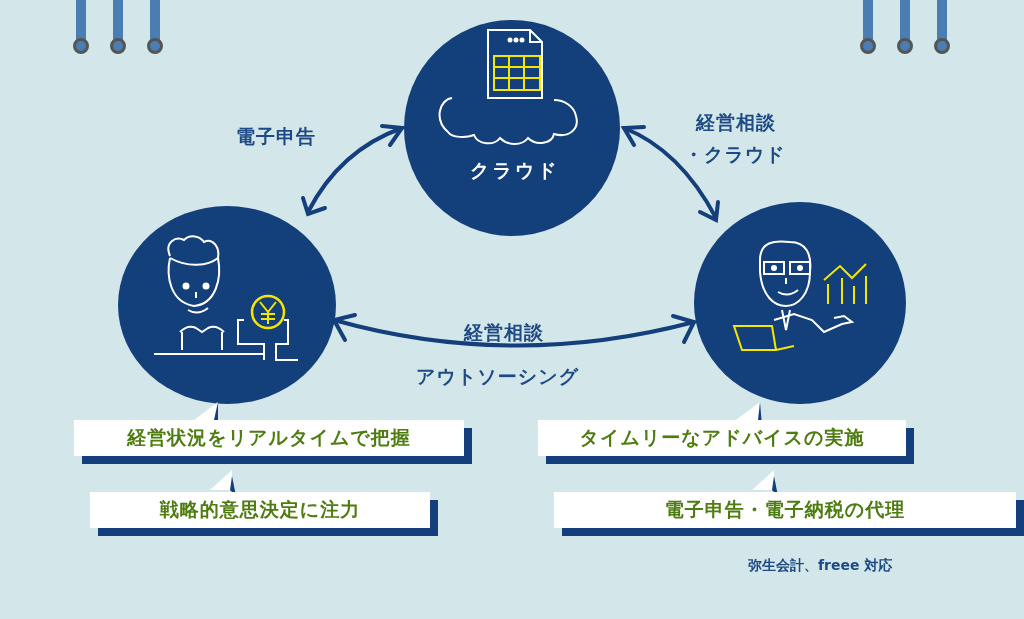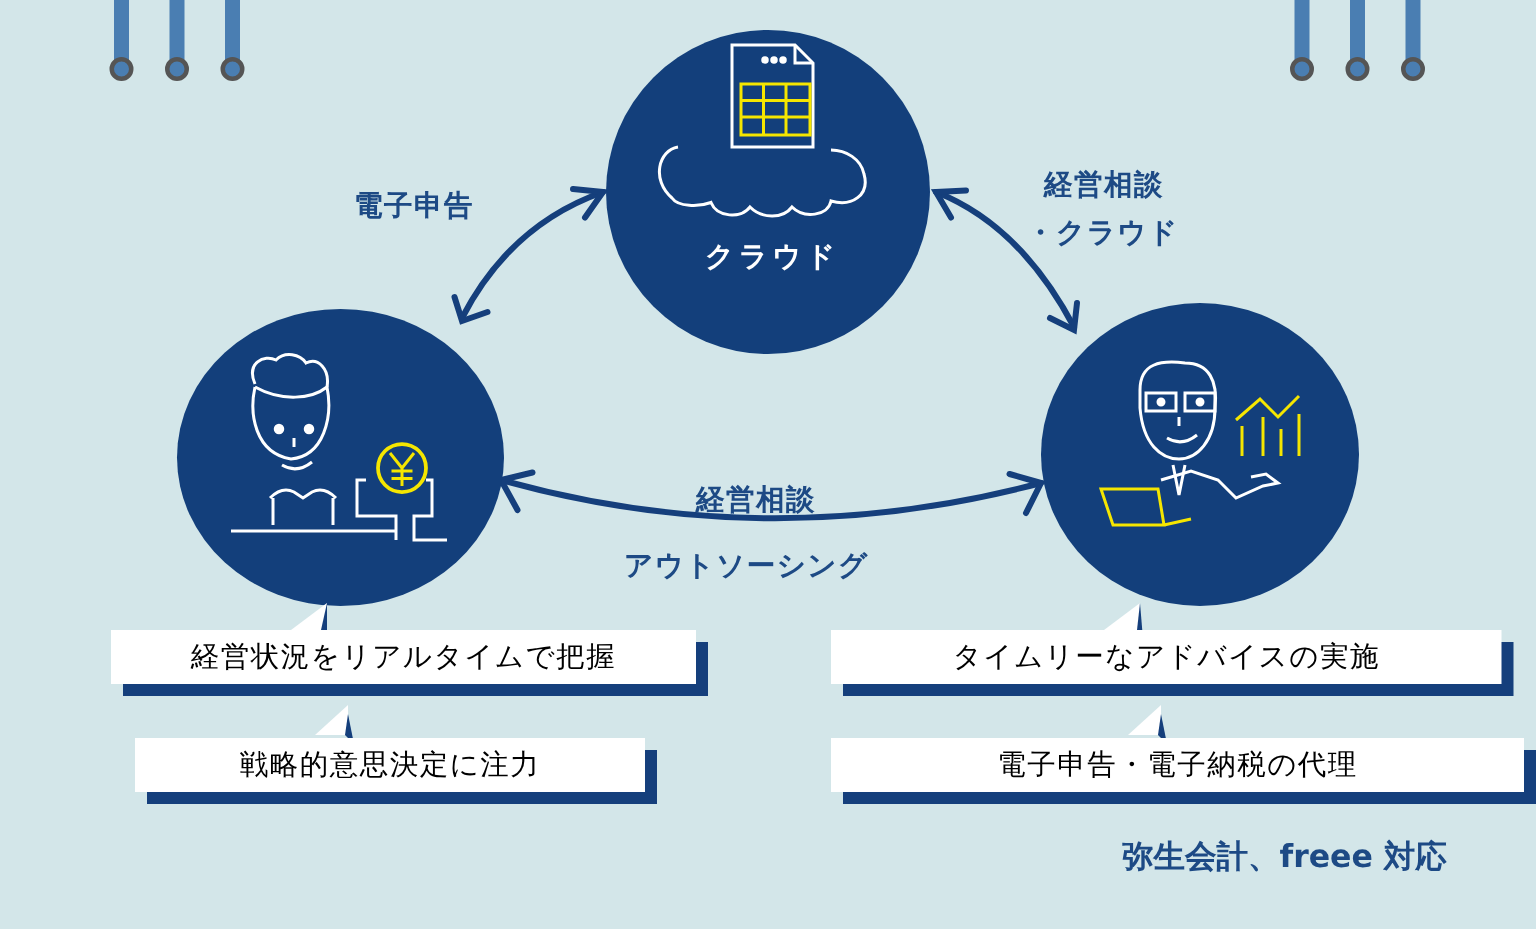--- a/index.html
+++ b/index.html
@@ -4,22 +4,22 @@
 <style>
   html, body { margin:0; padding:0; }
   body { width:1024px; height:619px; background:#d3e6e9; position:relative; overflow:hidden;
          font-family:"DejaVu Sans", "Liberation Sans", sans-serif; color:#153f7c; }
   .pin { position:absolute; top:0; width:10px; height:44px; background:#4a7eb2; }
   .pin-head { position:absolute; top:38px; width:16px; height:16px; border-radius:50%; background:#4a7eb2; border:3px solid #555; box-sizing:border-box; }
   .circle { position:absolute; border-radius:50%; background:#133f7b; }
   .lbl { position:absolute; font-size:19px; font-weight:bold; color:#1d4a85; white-space:nowrap; letter-spacing:1px; }
   .cloud-label { position:absolute; font-size:19px; font-weight:bold; color:#fff; letter-spacing:3px; }
   .callout { position:absolute; height:36px; background:#fff; box-shadow:8px 8px 0 #153f7c; display:flex; align-items:center; justify-content:center;
-             font-size:19px; font-weight:normal; color:#000000; letter-spacing:1px; }
-  .note { position:absolute; font-size:21px; font-weight:bold; color:#1d4a85; }
+             font-size:19px; font-weight:bold; color:#4d7c0f; letter-spacing:1px; }
+  .note { position:absolute; font-size:14px; font-weight:bold; color:#1d4a85; }
   svg { position:absolute; left:0; top:0; overflow:visible; }
 </style>
 </head>
 <body>
 
 <div class="pin" style="left:76px"></div>
 <div class="pin-head" style="left:73px"></div>
 <div class="pin" style="left:113px"></div>
 <div class="pin-head" style="left:110px"></div>
 <div class="pin" style="left:150px"></div>
@@ -115,16 +115,16 @@
   <polygon points="210,490 232,470 232,490" fill="#fff"></polygon>
   <polygon points="230,490 232,476 236,496" fill="#153f7c"></polygon>
   <polygon points="736,420 760,402 760,420" fill="#fff"></polygon>
   <polygon points="758,420 760,402 762,426" fill="#153f7c"></polygon>
   <polygon points="752,490 774,470 774,490" fill="#fff"></polygon>
   <polygon points="772,490 774,476 778,496" fill="#153f7c"></polygon>
 </svg>
 
 <div class="callout" style="left:74px;top:420px;width:390px">経営状況をリアルタイムで把握</div>
 <div class="callout" style="left:90px;top:492px;width:340px">戦略的意思決定に注力</div>
-<div class="callout" style="left:554px;top:420px;width:447px">タイムリーなアドバイスの実施</div>
+<div class="callout" style="left:538px;top:420px;width:368px">タイムリーなアドバイスの実施</div>
 <div class="callout" style="left:554px;top:492px;width:462px">電子申告・電子納税の代理</div>
 
 <div class="note" style="left:748px;top:557px">弥生会計、freee 対応</div>
 
 </body></html>

